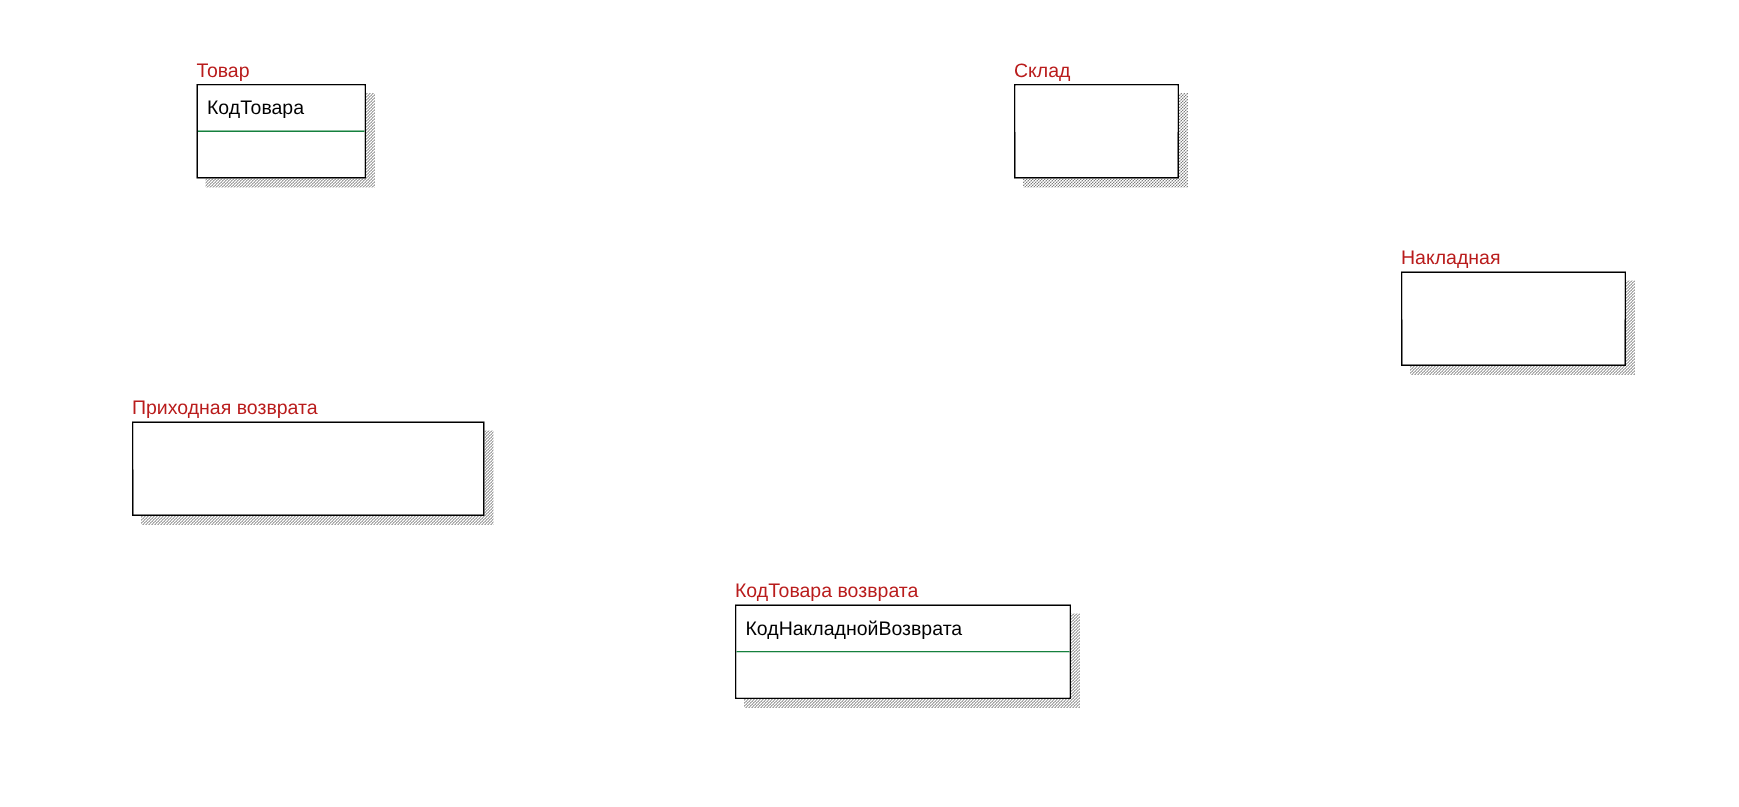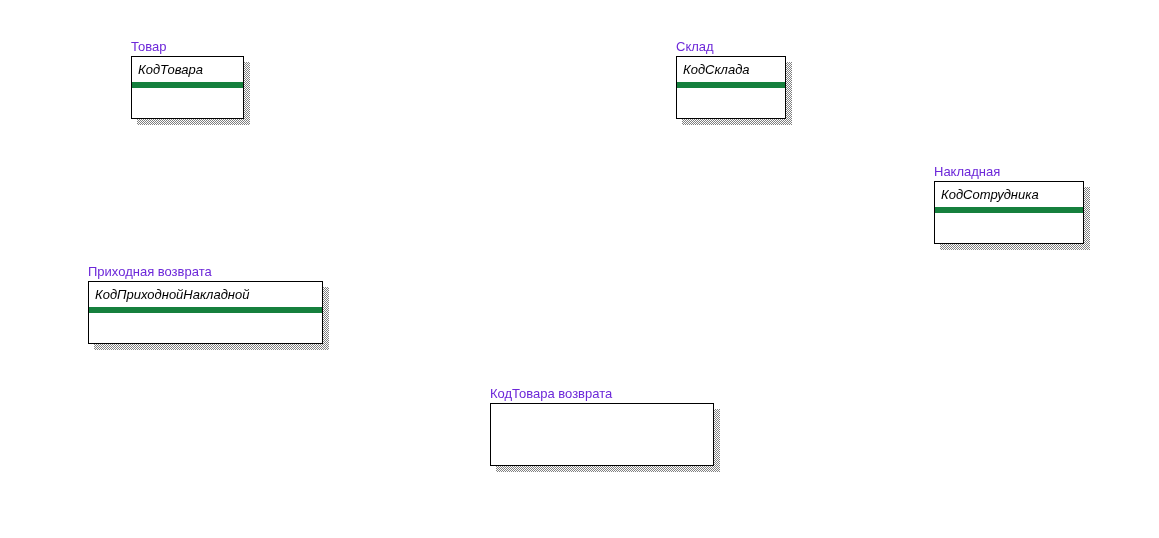--- a/index.html
+++ b/index.html
@@ -31,21 +31,21 @@
   }
 
   .entity-label {
     position: absolute;
     left: 0;
     bottom: 100%;
     margin-bottom: 2px;
     white-space: nowrap;
     font-size: 13px;
     line-height: 15px;
-    color: #6d28d9;
+    color: #b91c1c;
     letter-spacing: 0px;
   }
 
   .entity-box {
     position: relative;
     box-sizing: border-box;
     background: #ffffff;
     border: 1px solid #000000;
     width: 100%;
     height: 100%;
@@ -82,22 +82,21 @@
     padding: 0 0 0 6px;
     font-size: 13px;
     line-height: 15px;
     color: #000000;
     background: #ffffff;
     white-space: nowrap;
     overflow: hidden;
   }
 
   .entity-row.key-row {
-    border-bottom: 6px solid #15803d;
-    font-style: italic;
+    border-bottom: 1px solid #15803d;
   }
 
   .entity-row.empty-row {
     border-bottom: none;
   }
 </style>
 </head>
 <body>
 
 <div id="canvas">
@@ -109,48 +108,46 @@
           <div class="entity-row key-row">КодТовара</div>
           <div class="entity-row empty-row"></div>
         </div>
       </div>
       <div class="entity-label">Товар</div>
     </div>
     <div class="entity" style="left: 676px; top: 56px; width: 110px; height: 63px;">
       <div class="entity-shadow"></div>
       <div class="entity-inner">
         <div class="entity-box">
-          <div class="entity-row key-row">КодСклада</div>
           <div class="entity-row empty-row"></div>
         </div>
       </div>
       <div class="entity-label">Склад</div>
     </div>
     <div class="entity" style="left: 934px; top: 181px; width: 150px; height: 63px;">
       <div class="entity-shadow"></div>
       <div class="entity-inner">
         <div class="entity-box">
-          <div class="entity-row key-row">КодСотрудника</div>
           <div class="entity-row empty-row"></div>
         </div>
       </div>
       <div class="entity-label">Накладная</div>
     </div>
     <div class="entity" style="left: 88px; top: 281px; width: 235px; height: 63px;">
       <div class="entity-shadow"></div>
       <div class="entity-inner">
         <div class="entity-box">
-          <div class="entity-row key-row">КодПриходнойНакладной</div>
           <div class="entity-row empty-row"></div>
         </div>
       </div>
       <div class="entity-label">Приходная возврата</div>
     </div>
     <div class="entity" style="left: 490px; top: 403px; width: 224px; height: 63px;">
       <div class="entity-shadow"></div>
       <div class="entity-inner">
         <div class="entity-box">
+          <div class="entity-row key-row">КодНакладнойВозврата</div>
           <div class="entity-row empty-row"></div>
         </div>
       </div>
       <div class="entity-label">КодТовара возврата</div>
     </div>
   </div>
 
 </body></html>

